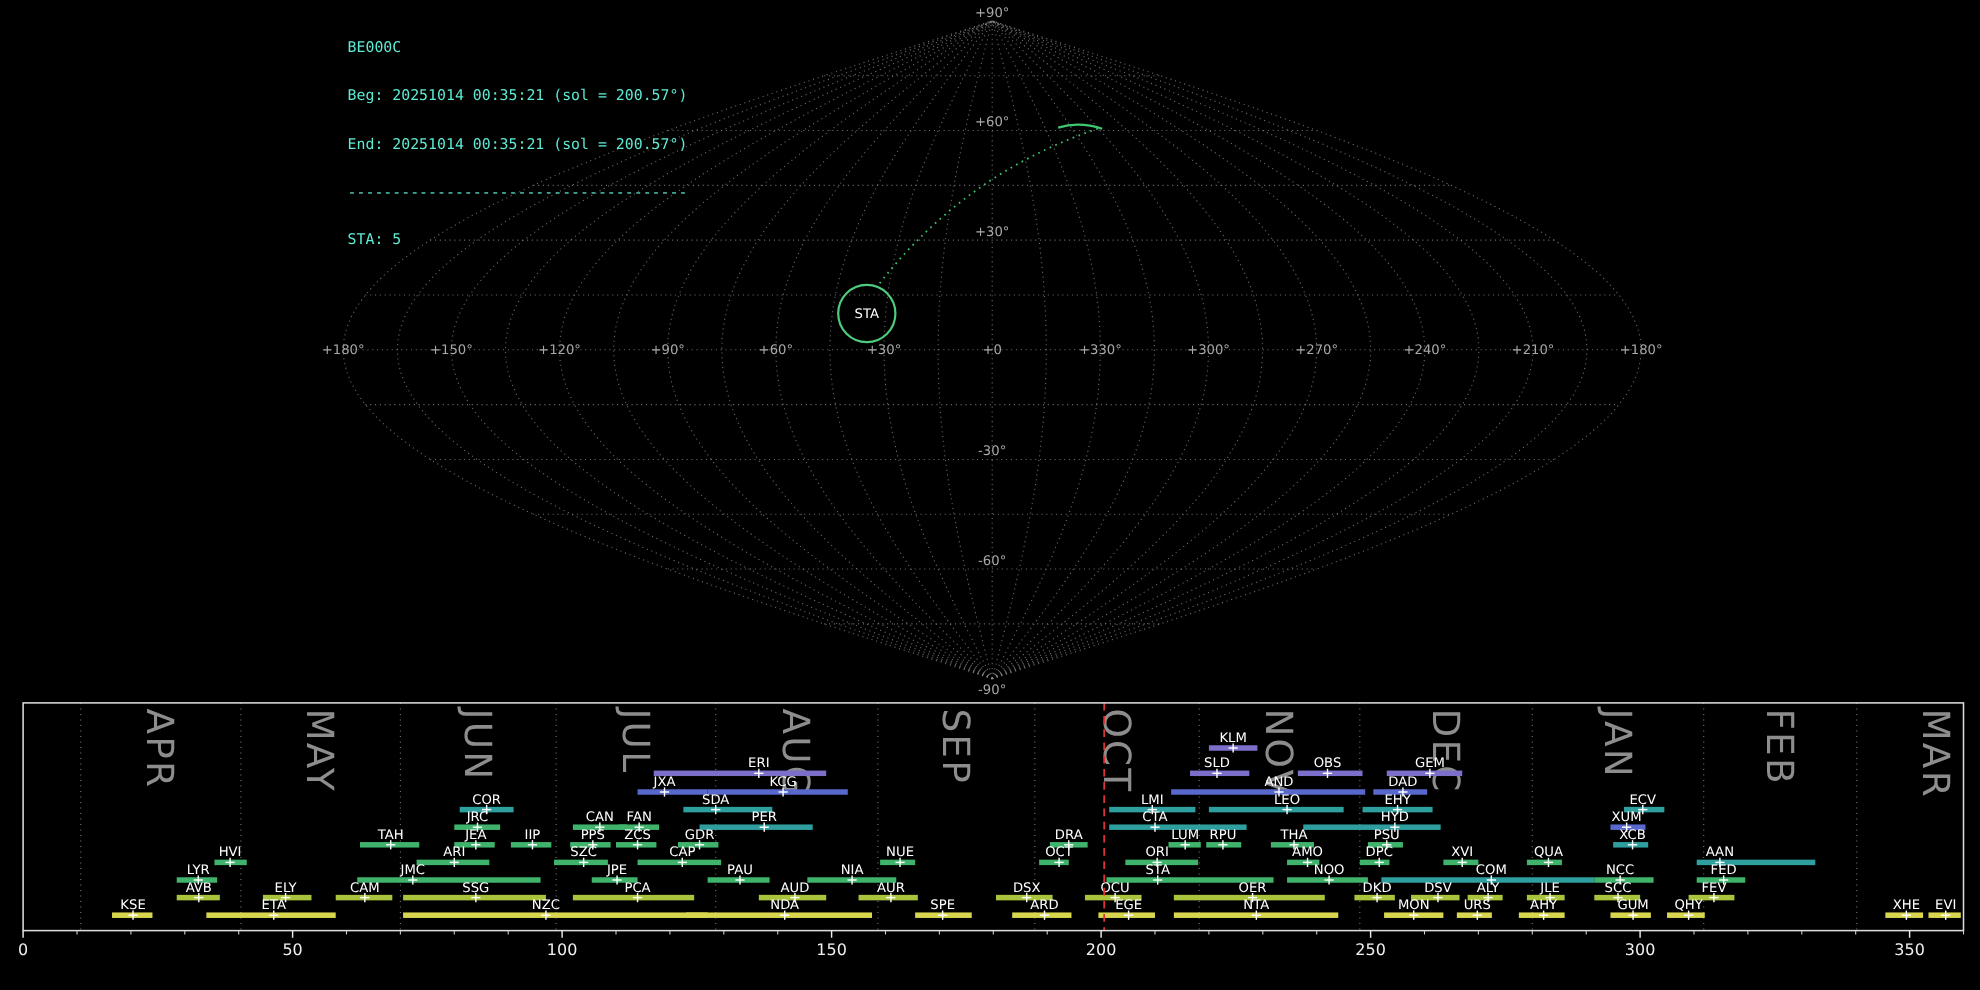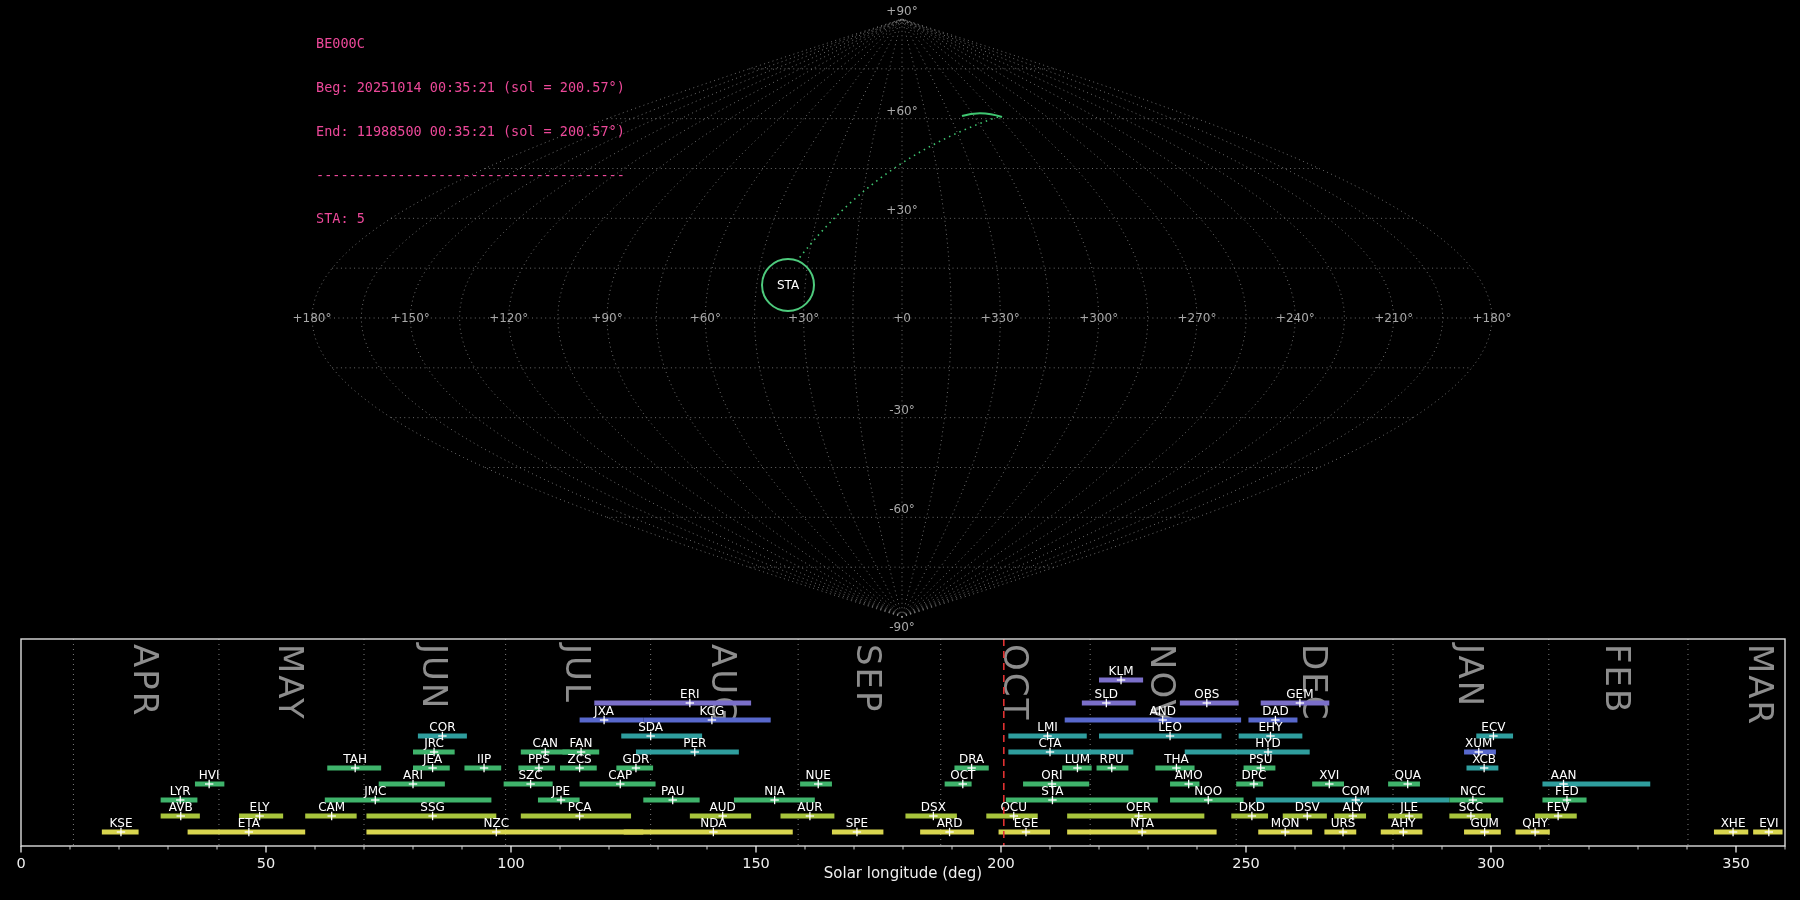--- a/index.html
+++ b/index.html
@@ -1,20 +1,20 @@
 <!DOCTYPE html>
 <html><head>
 <meta charset="utf-8">
 <style>
   html,body{margin:0;padding:0;background:#000;}
   .stage{position:relative;width:1800px;height:900px;background:#000;overflow:hidden;
          font-family:"DejaVu Sans",sans-serif;}
   .stage svg{position:absolute;left:0;top:0;}
   svg text{font-family:"DejaVu Sans",sans-serif;}
-  .header-block{position:absolute;left:316px;top:7px;color:#ec4899;
+  .header-block{position:absolute;left:316px;top:7px;color:#5eead4;
                 font-family:"DejaVu Sans Mono",monospace;font-size:13.5px;line-height:14.6px;
                 white-space:pre;}
   .axis-title{position:absolute;left:21px;top:864px;width:1764px;text-align:center;
               color:#f0f0f0;font-size:15px;}
 </style>
 </head>
 <body>
 
 <div class="stage">
   <svg id="plot" width="1800" height="900">
@@ -497,18 +497,17 @@
         <text x="1246" y="868" text-anchor="middle" font-size="14.5" fill="#f0f0f0">250</text>
         <line x1="1491" y1="846" x2="1491" y2="852.5" stroke="#eeeeee" stroke-width="1.3"></line>
         <text x="1491" y="868" text-anchor="middle" font-size="14.5" fill="#f0f0f0">300</text>
         <line x1="1736.0000000000002" y1="846" x2="1736.0000000000002" y2="852.5" stroke="#eeeeee" stroke-width="1.3"></line>
         <text x="1736.0000000000002" y="868" text-anchor="middle" font-size="14.5" fill="#f0f0f0">350</text>
       </g>
     </svg>
   <div class="header-block">
     <div>BE000C</div>
     <div>Beg: 20251014 00:35:21 (sol = 200.57°)</div>
-    <div>End: 11988500 00:35:21 (sol = 200.57°)</div>
+    <div>End: 20251014 00:35:21 (sol = 200.57°)</div>
     <div>--------------------------------------</div>
     <div>STA: 5</div>
   </div>
-  <div class="axis-title">Solar longitude (deg)</div>
 </div>
 
 </body></html>

